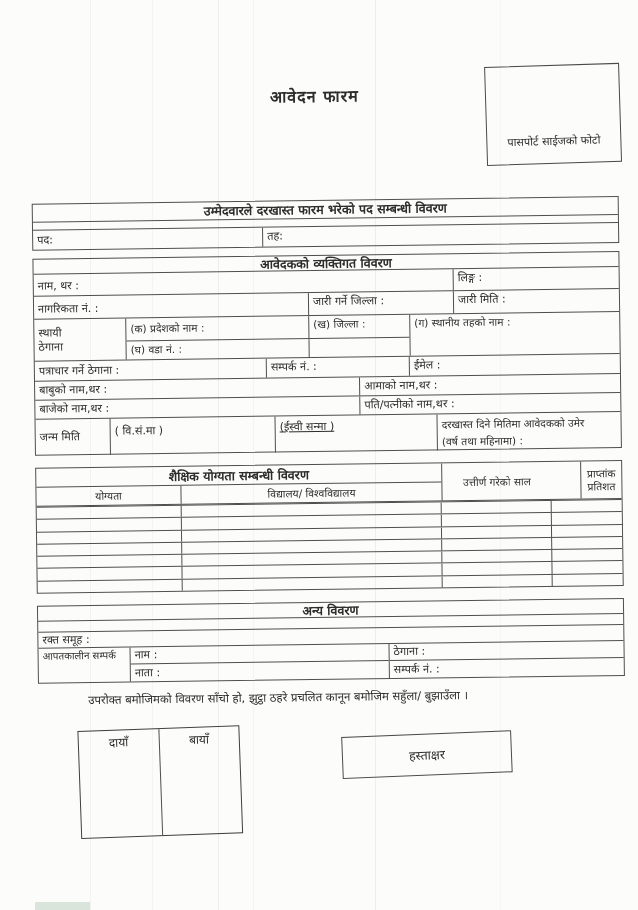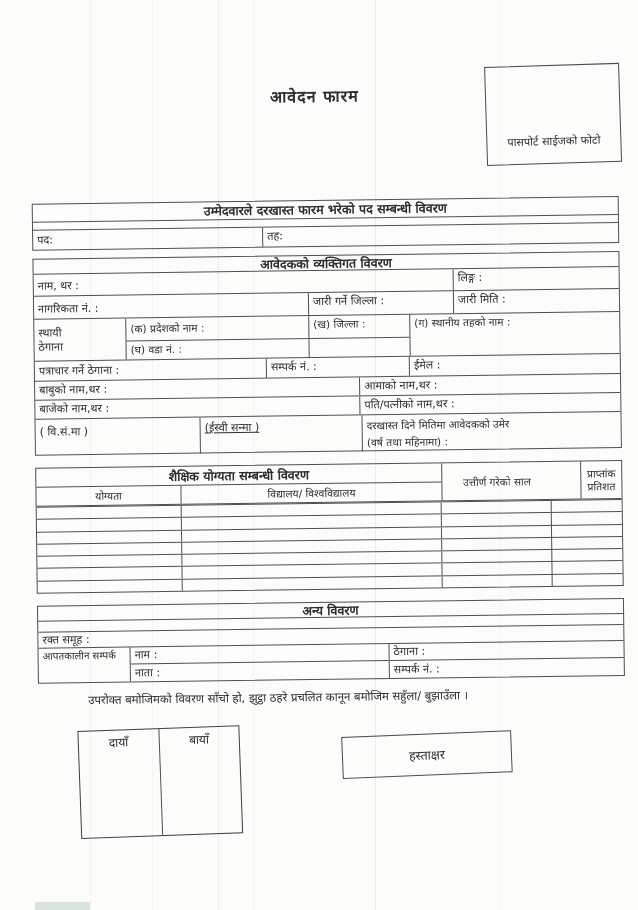--- a/index.html
+++ b/index.html
@@ -165,20 +165,23 @@
       <div class="row bb" style="height:19px;">
         <div class="cell br vbot" style="width:325px;">
           <span class="lbl pad">बाजेको नाम,थर :</span>
         </div>
         <div class="cell vtop" style="flex:1;">
           <span class="lbl pad">पति/पत्नीको नाम,थर :</span>
         </div>
       </div>
 
       <div class="row" style="height:36px;">
+        <div class="cell br vmid" style="width:75px;">
+          <span class="lbl pad">जन्म मिति</span>
+        </div>
         <div class="cell br vtop" style="width:165px;">
           <span class="lbl pad" style="padding-top:6px;">( वि.सं.मा )</span>
         </div>
         <div class="cell br vtop" style="width:162px;">
           <span class="lbl pad" style="padding-top:4px;text-decoration:underline;">(ईस्वी सन्मा )</span>
         </div>
         <div class="cell vtop" style="flex:1;">
           <span class="lbl pad small" style="line-height:1.6;">
             <span style="display:block;">दरखास्त दिने मितिमा आवेदकको उमेर</span>
             <span style="display:block;">(वर्ष तथा महिनामा) :</span>

